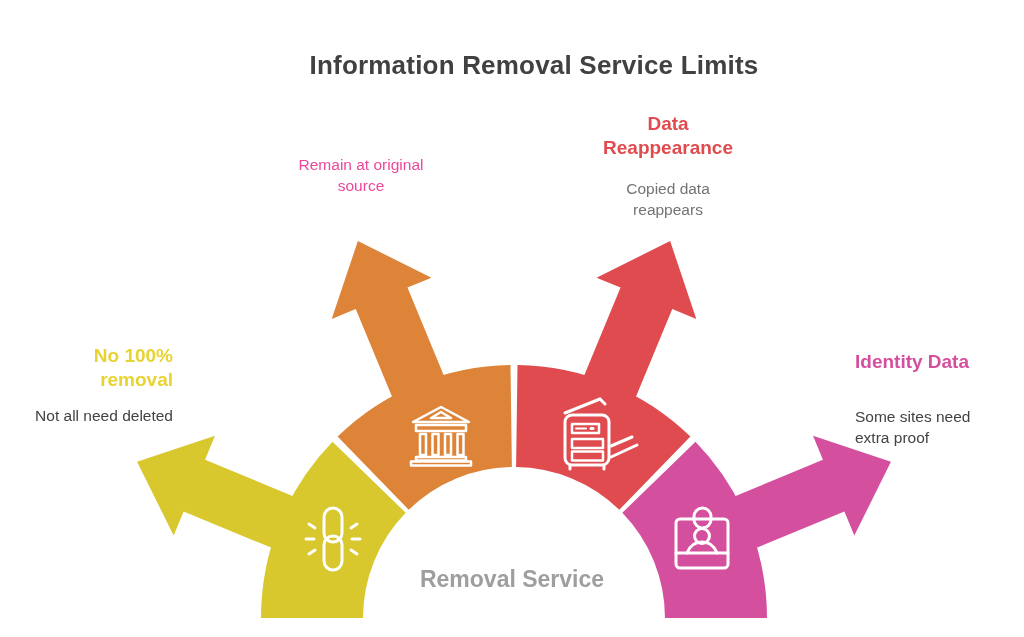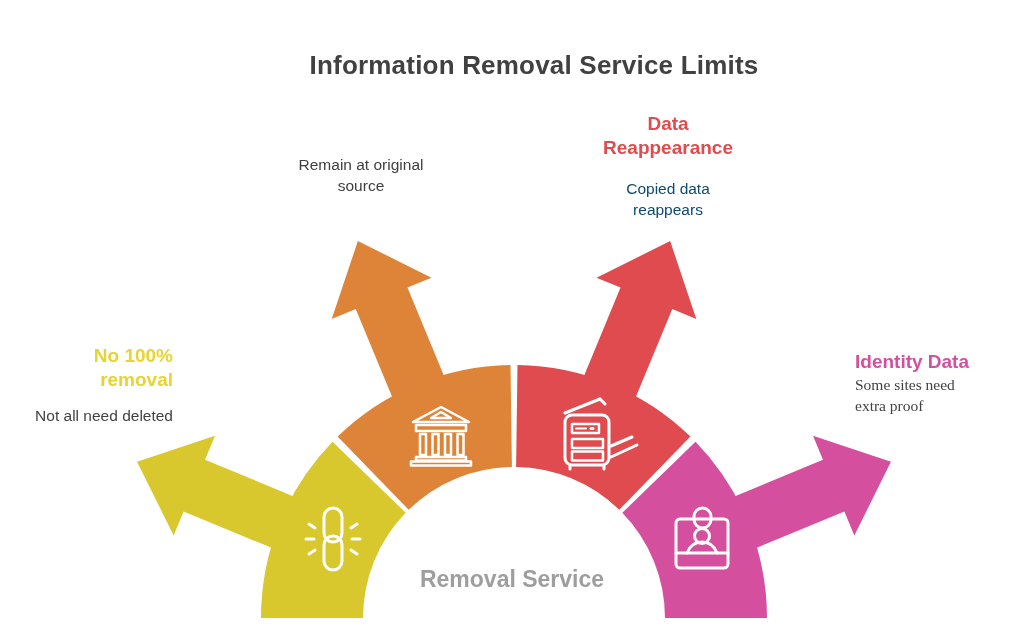--- a/index.html
+++ b/index.html
@@ -18,21 +18,21 @@
   .seg-desc{
     font-size:15.5px;font-weight:400;line-height:21px;white-space:pre-line;
   }
   .block-public{left:261px;top:140px;width:200px;text-align:center;}
   .block-public .seg-desc{margin-top:14px;}
   .block-data{left:583px;top:112px;width:170px;text-align:center;}
   .block-data .seg-desc{margin-top:18px;}
   .block-no100{left:23px;top:344px;width:150px;text-align:right;}
   .block-no100 .seg-desc{margin-top:13px;}
   .block-identity{left:855px;top:350px;width:160px;text-align:left;}
-  .block-identity .seg-desc{margin-top:0;font-family:Liberation Serif, serif;}
+  .block-identity .seg-desc{margin-top:32px;}
   .center-label{
     position:absolute;left:412px;top:566px;width:200px;text-align:center;
     font-size:23px;font-weight:700;
   }
   svg.graphic{position:absolute;left:0;top:0;}
   .icon{fill:none;stroke-width:3;stroke-linecap:round;stroke-linejoin:round;}
   .thin{stroke-width:2.5;}
 </style>
 </head>
 <body>
@@ -41,28 +41,28 @@
 
   <div class="title" style="color: rgb(65, 65, 65); padding-left: 22px;">Information Removal Service Limits</div>
 
   <div class="label-block block-no100">
     <div class="seg-label" style="color: rgb(232, 211, 52);">No 100%
 removal</div>
     <div class="seg-desc" style="color: rgb(66, 66, 66);">Not all need deleted</div>
   </div>
 
   <div class="label-block block-public">
-    <div class="seg-desc" style="color: #404040;">Remain at original
+    <div class="seg-desc" style="color: #ec4899;">Remain at original
 source</div>
   </div>
 
   <div class="label-block block-data">
     <div class="seg-label" style="color: rgb(223, 75, 78);">Data
 Reappearance</div>
-    <div class="seg-desc" style="color: #0c4a6e;">Copied data
+    <div class="seg-desc" style="color: #737373;">Copied data
 reappears</div>
   </div>
 
   <div class="label-block block-identity">
     <div class="seg-label" style="color: rgb(212, 80, 158);">Identity Data</div>
     <div class="seg-desc" style="color: rgb(66, 66, 66);">Some sites need
 extra proof</div>
   </div>
 
   <svg class="graphic" width="1024" height="637" viewBox="0 0 1024 637">

